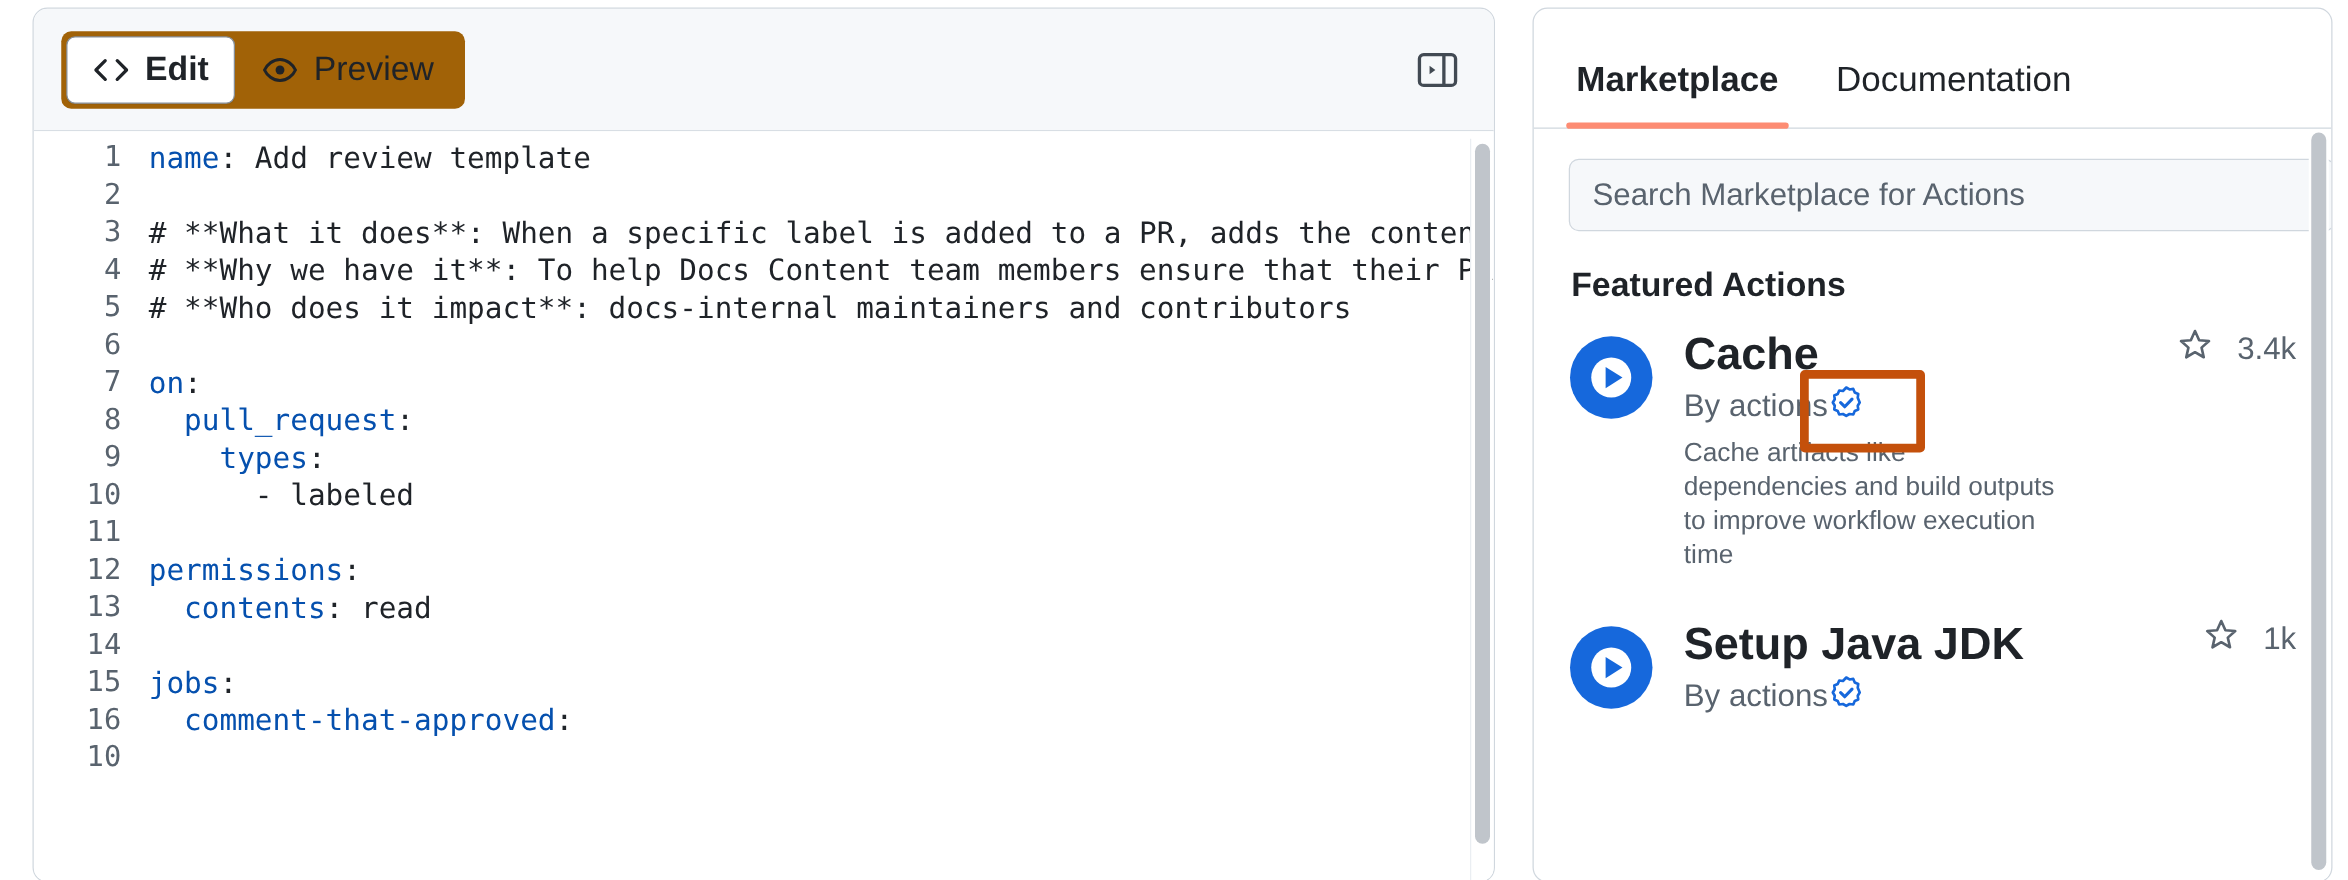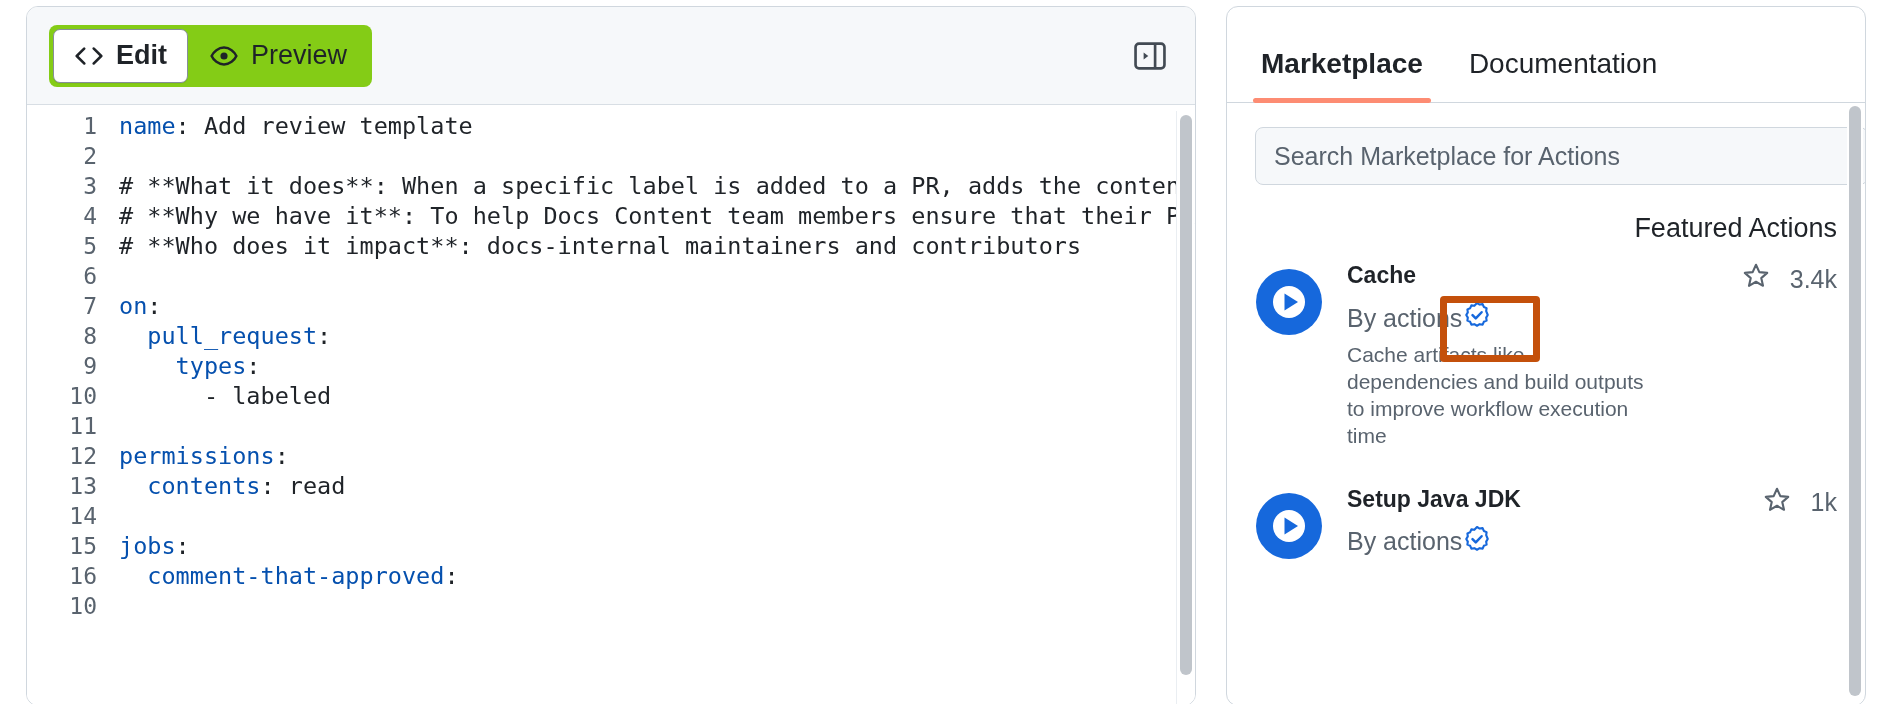--- a/index.html
+++ b/index.html
@@ -25,21 +25,21 @@
   .editor-toolbar {
     height: 98px;
     background: #f6f8fa;
     border-bottom: 1px solid #d8dee4;
     display: flex; align-items: center;
     padding: 0 22px;
     flex: 0 0 98px;
   }
   .seg-group {
     display: inline-flex;
-    background: #84cc16;
+    background: #a16207;
     border-radius: 8px;
     padding: 4px;
     height: 62px;
     align-items: center;
   }
   .seg-btn {
     display: inline-flex; align-items: center; gap: 12px;
     height: 54px; padding: 0 20px;
     border-radius: 7px;
     font-size: 27px; color: #1f2328;
@@ -126,30 +126,29 @@
   .mp-body { padding: 24px 28px 0 28px; height: 604px; overflow: hidden; }
   .mp-search {
     width: 613px; height: 58px;
     border: 1px solid #d0d7de; border-radius: 8px;
     background: #f6f8fa;
     padding: 0 18px; font-size: 25px; color: #1f2328;
     font-family: "Liberation Sans", sans-serif;
   }
   .mp-search::placeholder { color: #59636e; }
   .mp-section-title {
-    font-size: 27px; font-weight: 400; color: #1f2328;
+    font-size: 27px; font-weight: 700; color: #1f2328;
     margin: 28px 0 18px 2px;
-    text-align: right;
   }
   .action-item { display: flex; gap: 24px; margin-bottom: 26px; position: relative; }
   .action-avatar { flex: 0 0 auto; width: 68px; height: 68px; margin-top: 6px; }
   .action-main { flex: 1 1 auto; min-width: 0; }
   .action-title-row { display: flex; align-items: flex-start; }
   .action-name {
-    font-size: 23px; font-weight: 700; color: #1f2328; line-height: 1.15;
+    font-size: 36px; font-weight: 700; color: #1f2328; line-height: 1.15;
   }
   .action-stars {
     margin-left: auto; display: inline-flex; align-items: center; gap: 20px;
     color: #59636e; font-size: 25px; white-space: nowrap; padding-left: 14px;
   }
   .action-by {
     display: inline-flex; align-items: center; 
     font-size: 25px; color: #59636e; margin-top: 4px;
   }
   .action-desc {

